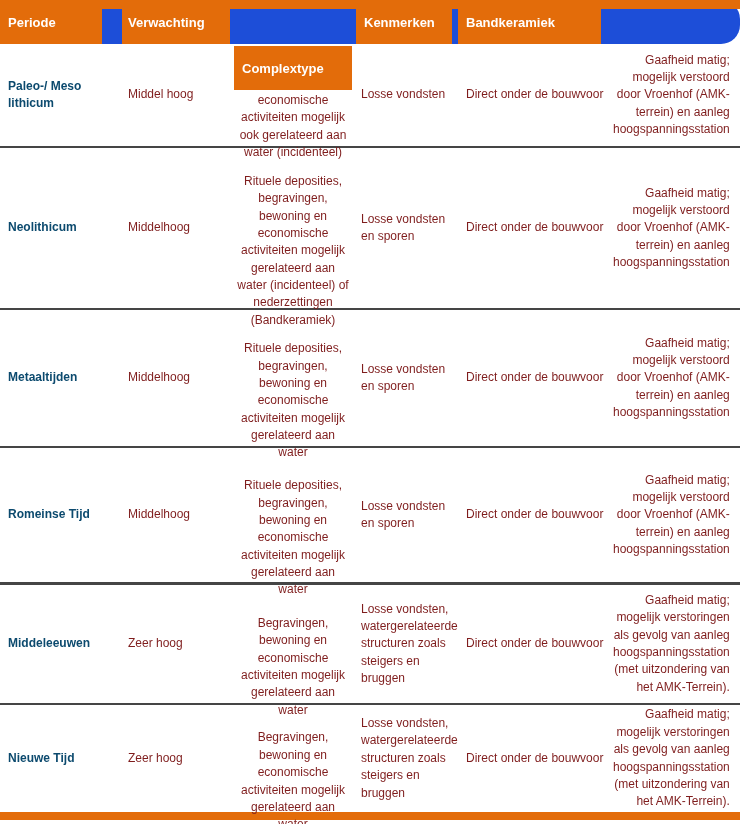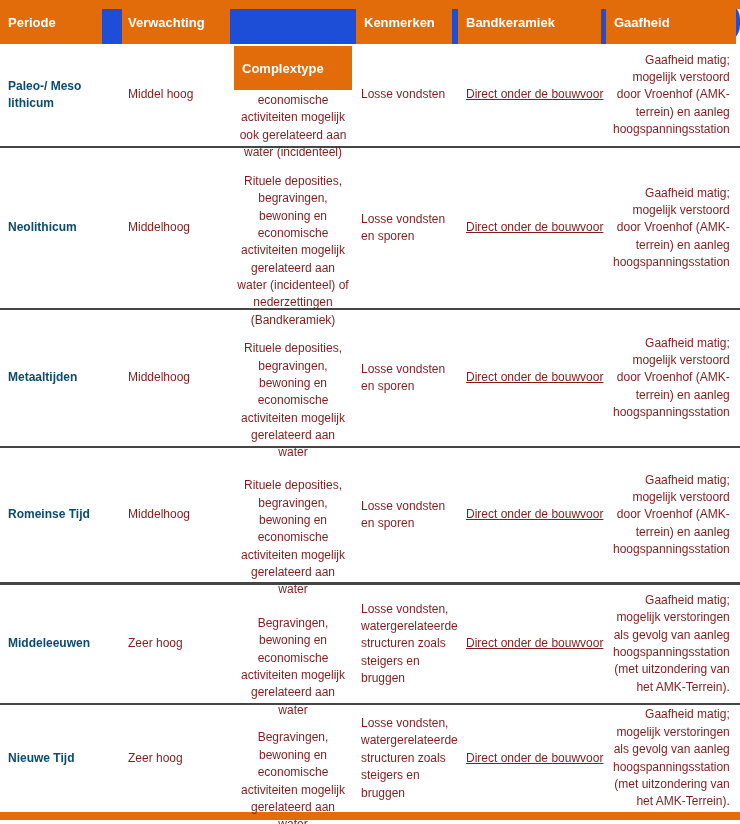--- a/index.html
+++ b/index.html
@@ -72,42 +72,41 @@
     padding-left:8px;
     padding-right:6px;
   }
   .cell.c2{padding-left:6px;padding-right:6px;}
   .cell.c3{
     text-align:center;
     justify-content:center;
     padding-left:2px;padding-right:2px;
   }
   .cell.c4{padding-left:5px;padding-right:4px;}
-  .cell.c5{padding-left:8px;white-space:nowrap;text-decoration:underline;}
+  .cell.c5{padding-left:8px;white-space:nowrap;}
   .cell.c6{padding-left:7px;padding-right:9px;text-align:right;}
 
   
   .bottom-bar{
     width:740px;height:8px;
     background:var(--accent,#e36c0a);
   }
 </style>
 </head>
 <body>
 
 <div class="page" style="--accent: #e36c0a;">
 
   <div class="thead">
     <div class="thead-topbar"></div>
     <div class="th c1">Periode</div>
     <div class="th c2">Verwachting</div>
     <div class="th c3">Complextype</div>
     <div class="th c4">Kenmerken</div>
     <div class="th c5">Bandkeramiek</div>
-    <div class="th c6">Gaafheid</div>
   </div>
 
   <div class="tbody">
     <div class="row">
       <div class="cell c1">Paleo-/ Meso lithicum</div>
       <div class="cell c2">Middel hoog</div>
       <div class="cell c3">Rituele deposities en economische activiteiten mogelijk ook gerelateerd aan water (incidenteel)</div>
       <div class="cell c4">Losse vondsten</div>
       <div class="cell c5">Direct onder de bouwvoor</div>
       <div class="cell c6">Gaafheid matig; mogelijk verstoord door Vroenhof (AMK-terrein) en aanleg hoogspanningsstation</div>

